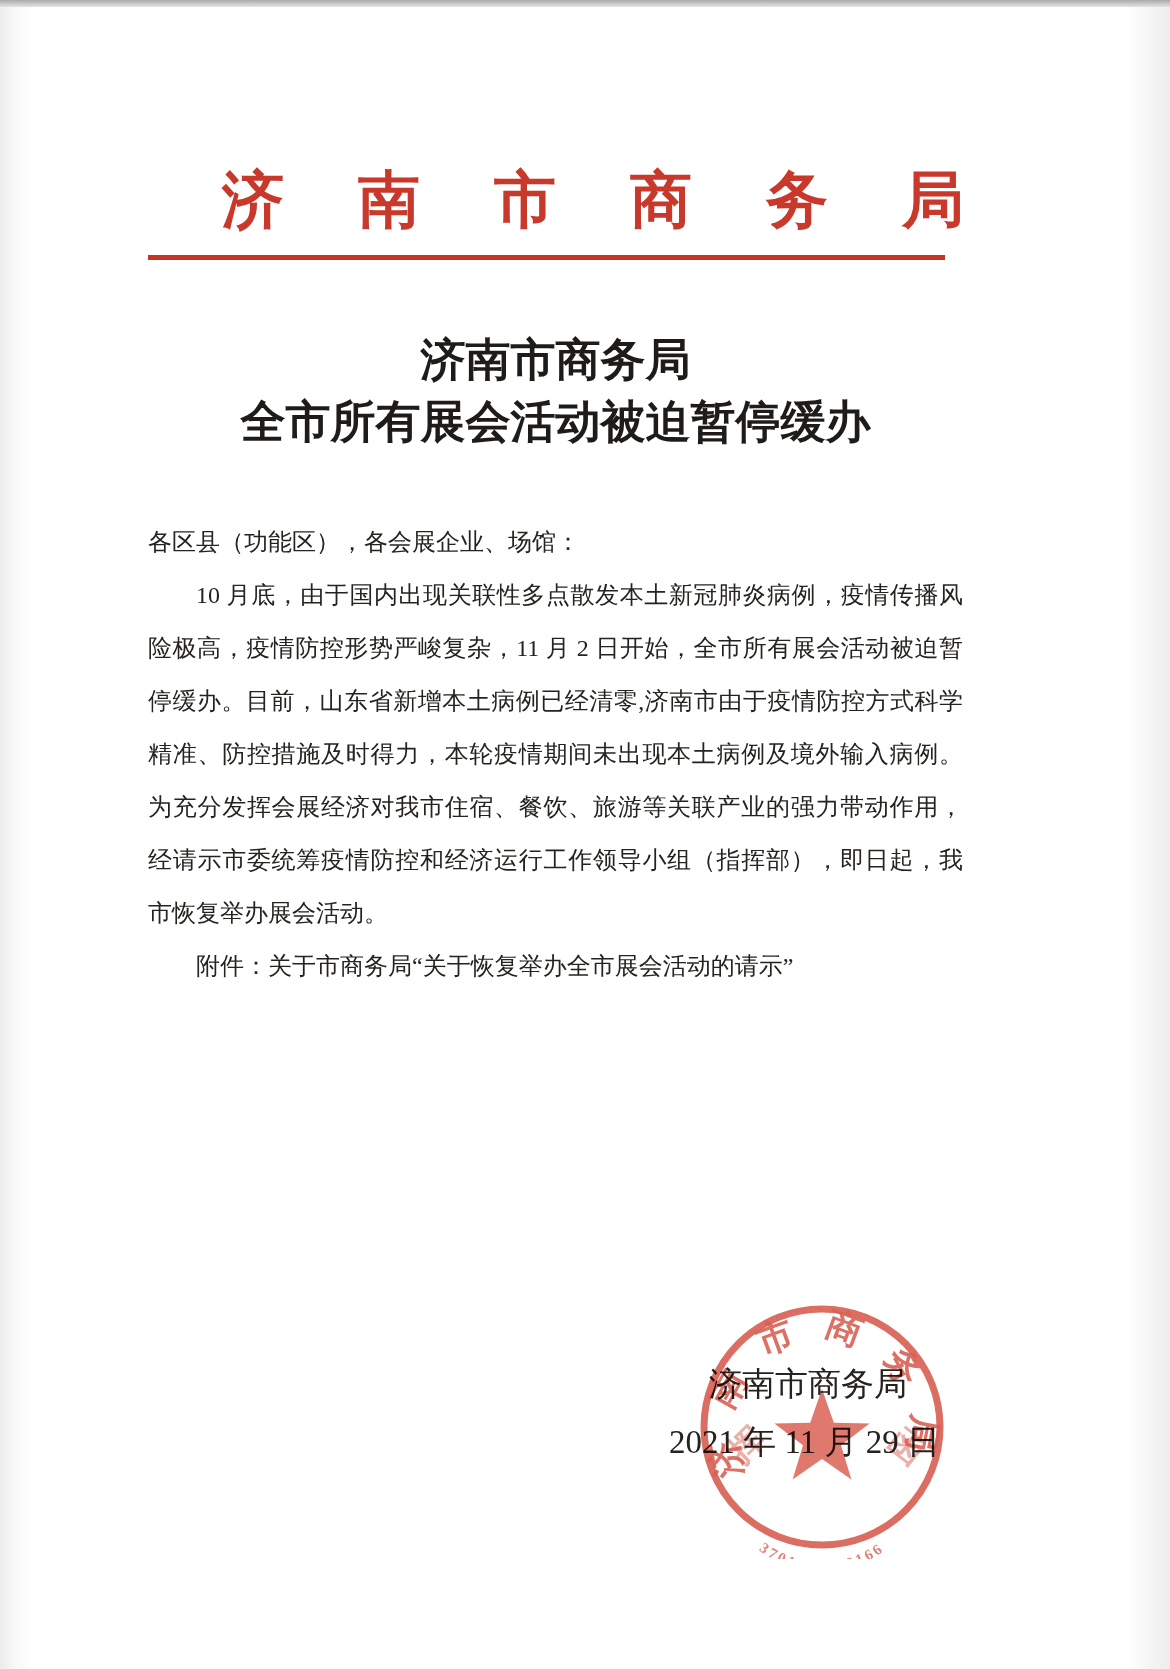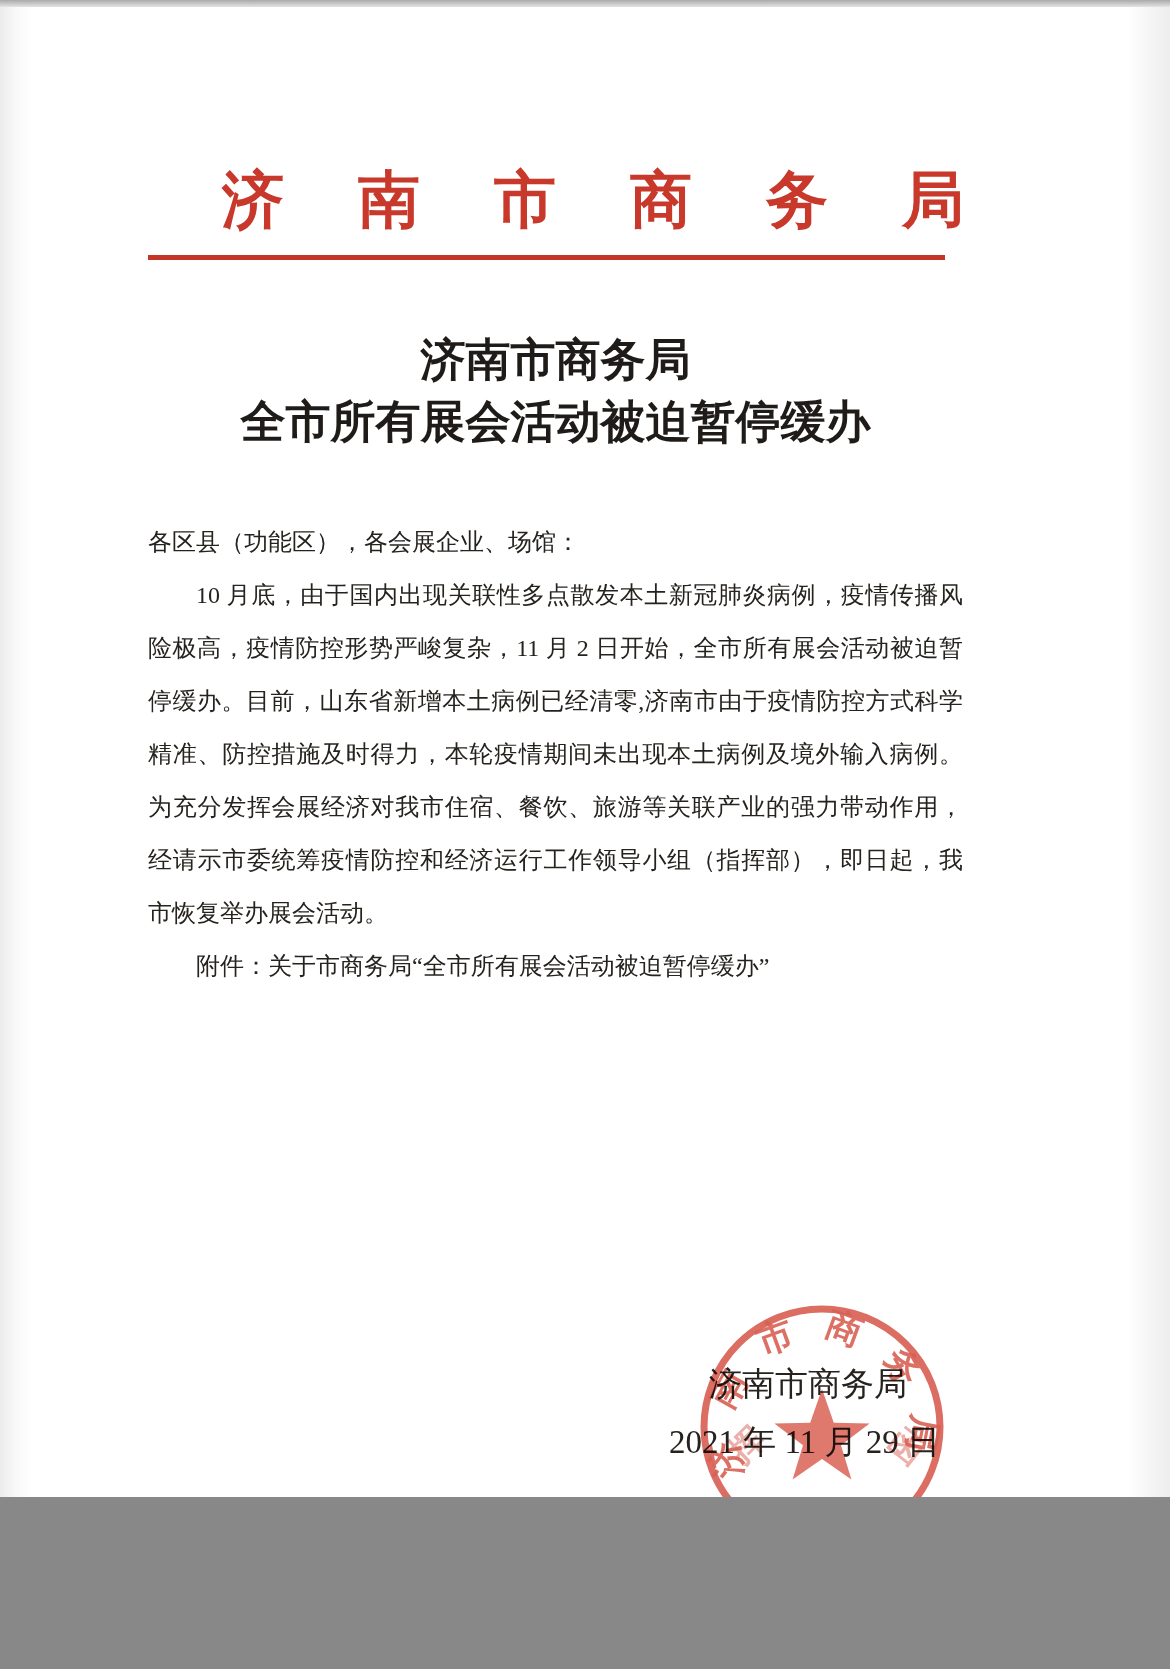--- a/index.html
+++ b/index.html
@@ -1,18 +1,18 @@
 <!DOCTYPE html>
 <html><head>
 <meta charset="utf-8">
 <style>
   html,body { margin:0; padding:0; background:#888; }
   .page {
     position:relative;
-    width:1170px; height:1497px;
+    width:1170px; height:1669px;
     margin:0 auto;
     background:
       linear-gradient(90deg, #ececec 0px, #f9f9f9 16px, #ffffff 34px,
                       #ffffff 1128px, #f4f4f4 1152px, #ededed 1170px);
     overflow:hidden;
     font-family:"Liberation Serif","DejaVu Serif",serif;
     color:#26231f;
   }
   .scan-top {
     position:absolute; top:0; left:0; width:100%; height:7px;
@@ -76,21 +76,21 @@
     <div class="letterhead">济南市商务局</div>
 
     <div class="rule"></div>
 
     <div class="doc-title1">济南市商务局</div>
     <div class="doc-title2">全市所有展会活动被迫暂停缓办</div>
 
     <div class="bodytext">
       <div class="salutation">各区县（功能区），各会展企业、场馆：</div>
       <p class="para">10 月底，由于国内出现关联性多点散发本土新冠肺炎病例，疫情传播风险极高，疫情防控形势严峻复杂，11 月 2 日开始，全市所有展会活动被迫暂停缓办。目前，山东省新增本土病例已经清零,济南市由于疫情防控方式科学精准、防控措施及时得力，本轮疫情期间未出现本土病例及境外输入病例。为充分发挥会展经济对我市住宿、餐饮、旅游等关联产业的强力带动作用，经请示市委统筹疫情防控和经济运行工作领导小组（指挥部），即日起，我市恢复举办展会活动。</p>
-      <div class="attach-1">附件：关于市商务局“全市所有展会活动被迫暂停缓办”</div>
+      <div class="attach-1">附件：关于市商务局“关于恢复举办全市展会活动的请示”</div>
     </div>
 
     <div class="sig-agency">济南市商务局</div>
     <div class="sig-date">2021 年 11 月 29 日</div>
   </div>
 
   <svg class="seal" viewBox="0 0 264 264">
     <defs>
       <path id="arcTop" d="M 49.3,162.1 A 88,88 0 1 1 214.7,162.1" fill="none"></path>
       <path id="arcBottom" d="M 29.2,167.2 A 103,103 0 1 0 234.8,167.2" fill="none"></path>

